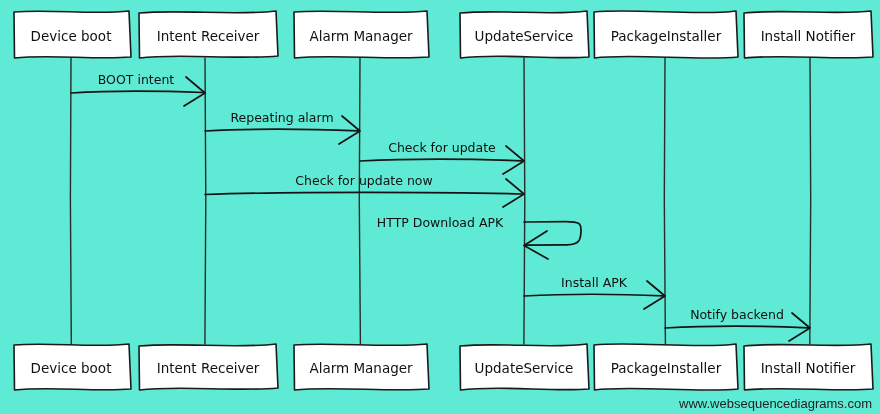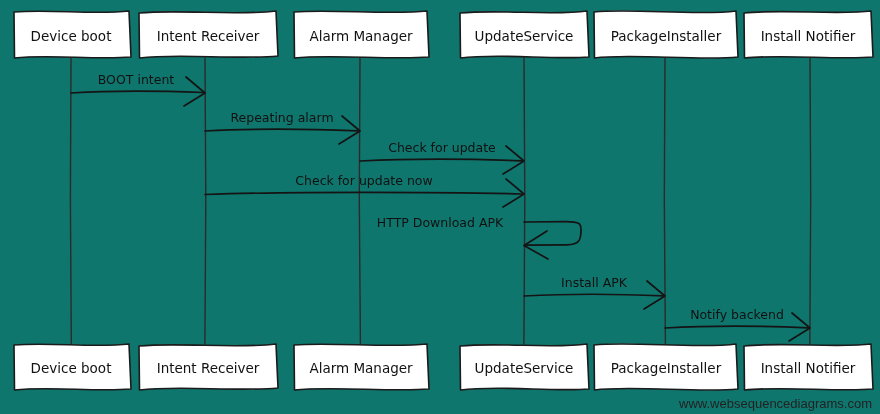--- a/index.html
+++ b/index.html
@@ -1,21 +1,21 @@
 <!DOCTYPE html>
 <html><head>
 <meta charset="utf-8">
 <style>
   html,body{margin:0;padding:0;background:#ffffff;}
   body{
     width:880px;height:414px;
     font-family:"DejaVu Sans", sans-serif;
     overflow:hidden;
   }
-  #stage{position:relative;width:880px;height:414px;background:#0f766e;}
+  #stage{position:relative;width:880px;height:414px;background:#5eead4;}
   #diagram{position:absolute;left:0;top:0;width:880px;height:414px;}
 
   .actor-box-text{
     font-family:"DejaVu Sans", sans-serif;
     font-size:13.5px;
     fill:#111;
   }
   .msg-text{
     font-family:"DejaVu Sans", sans-serif;
     font-size:12.5px;

